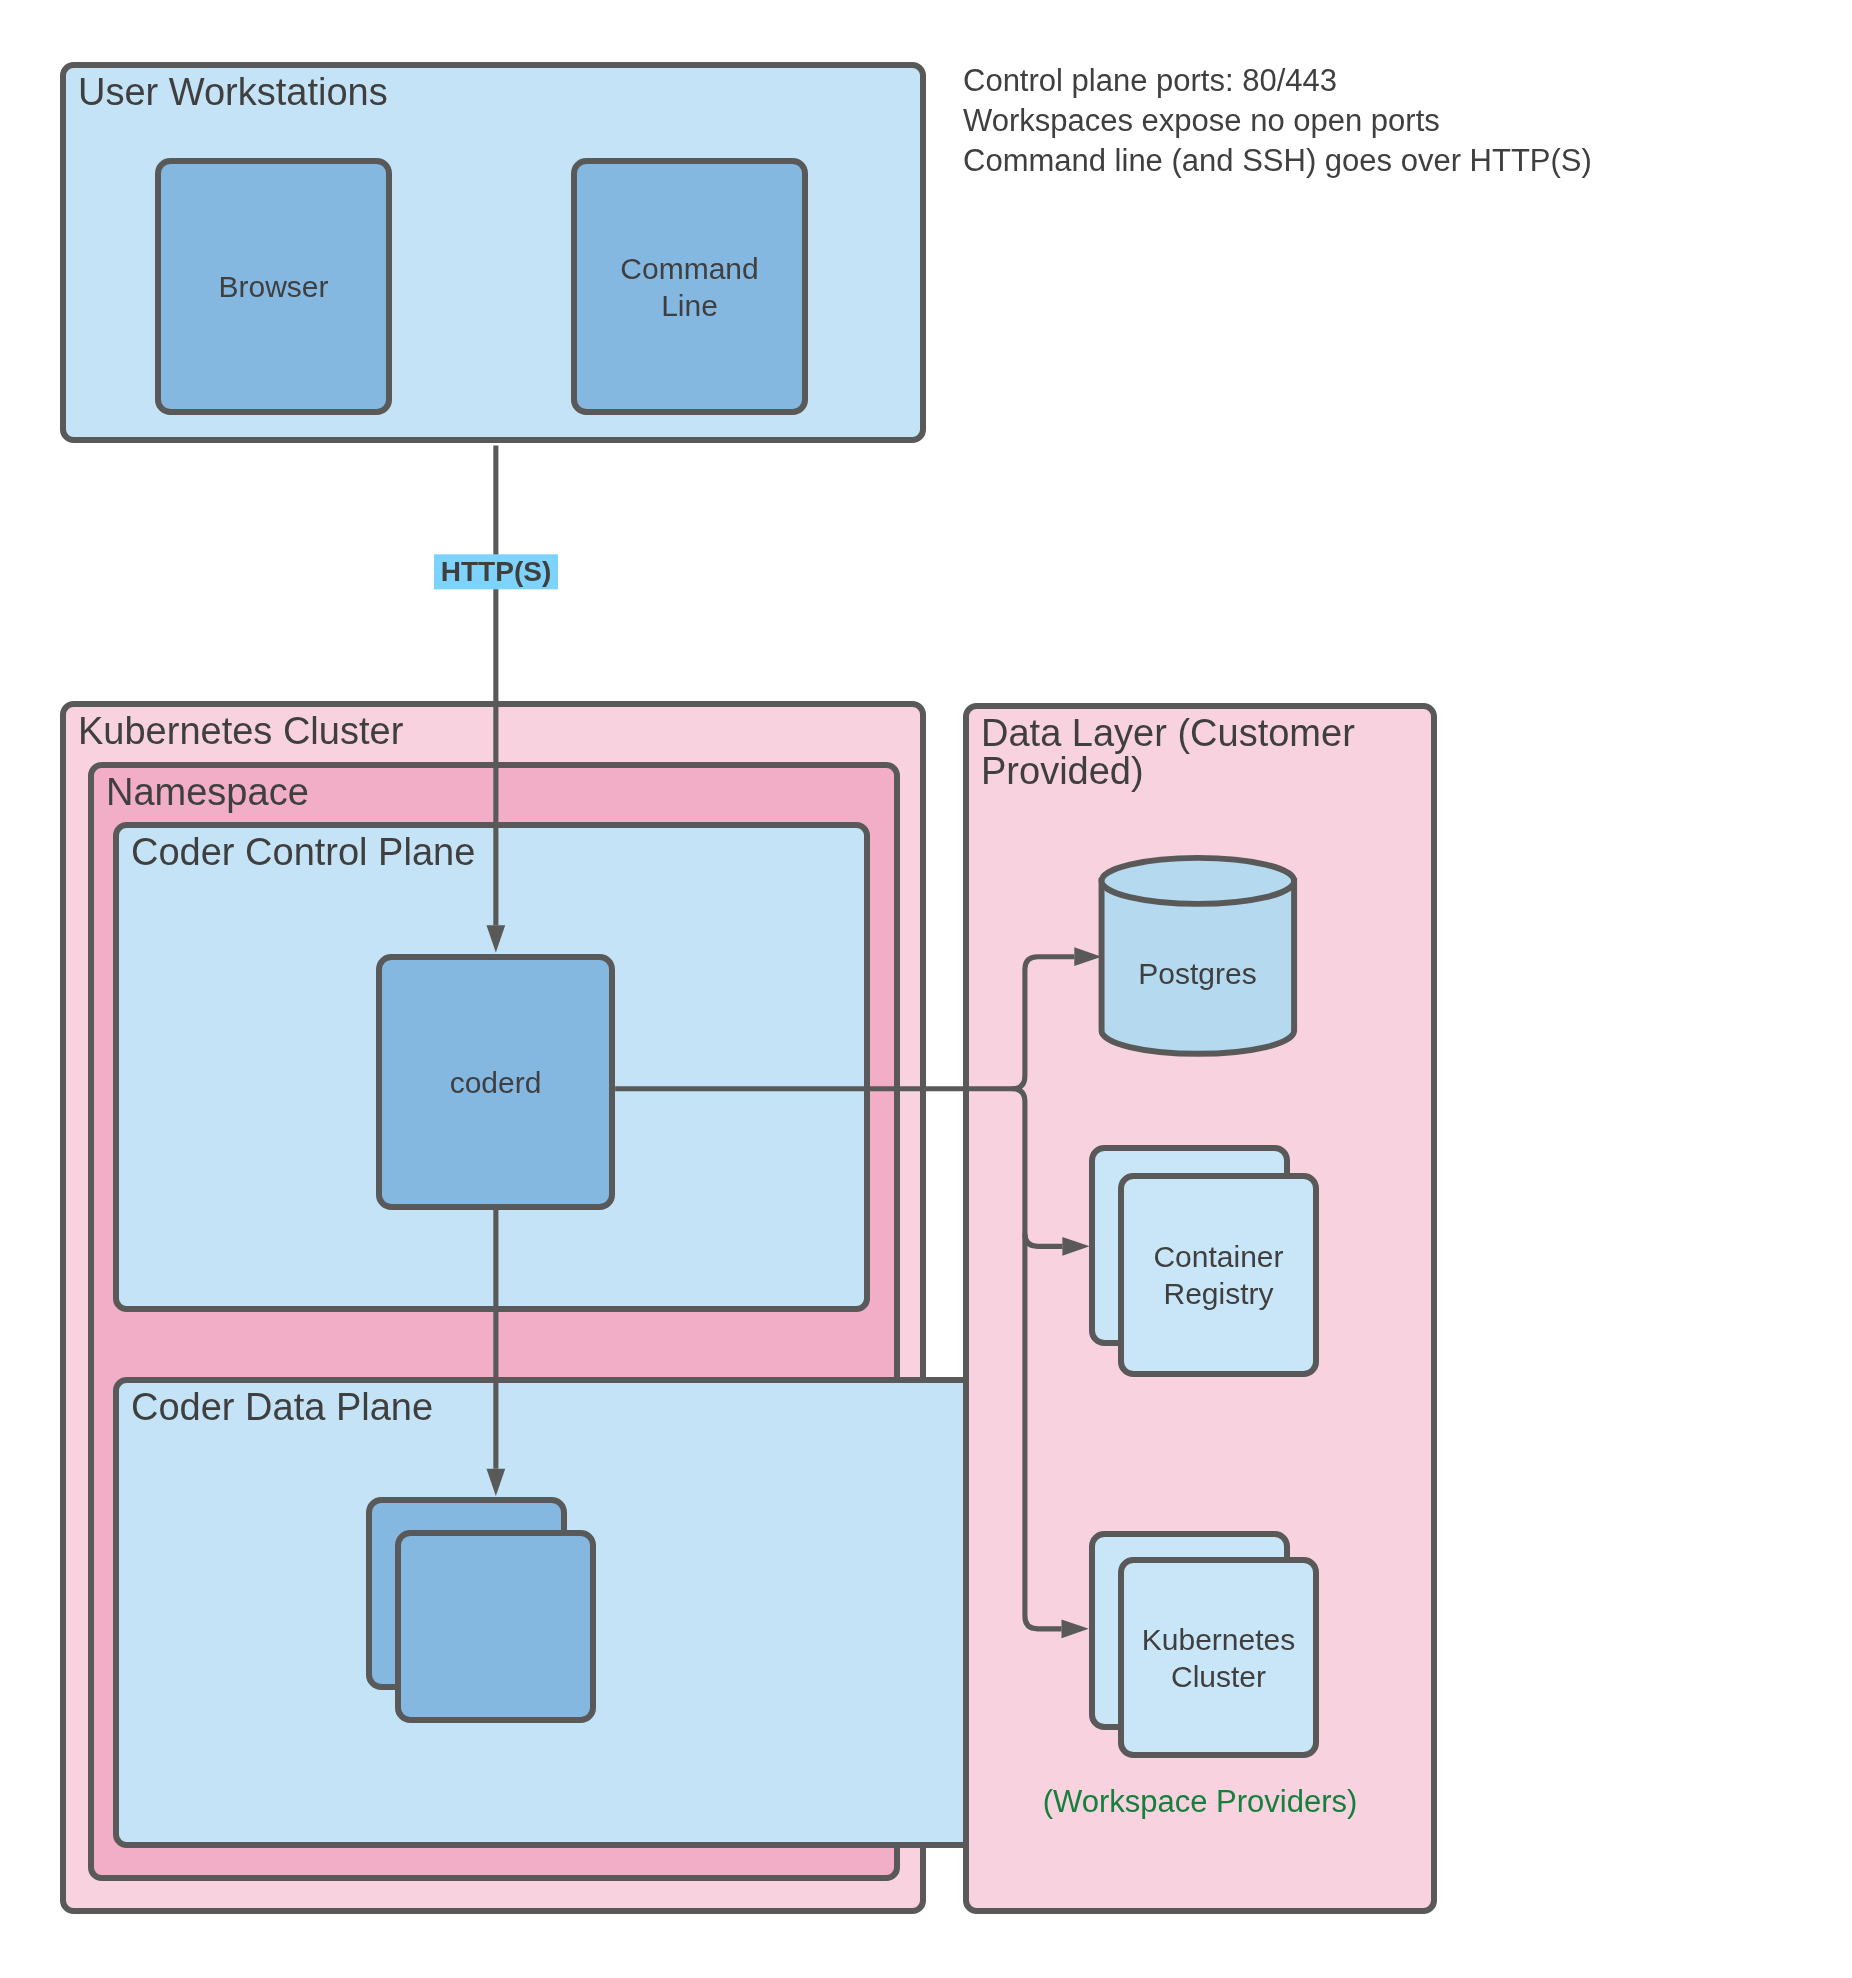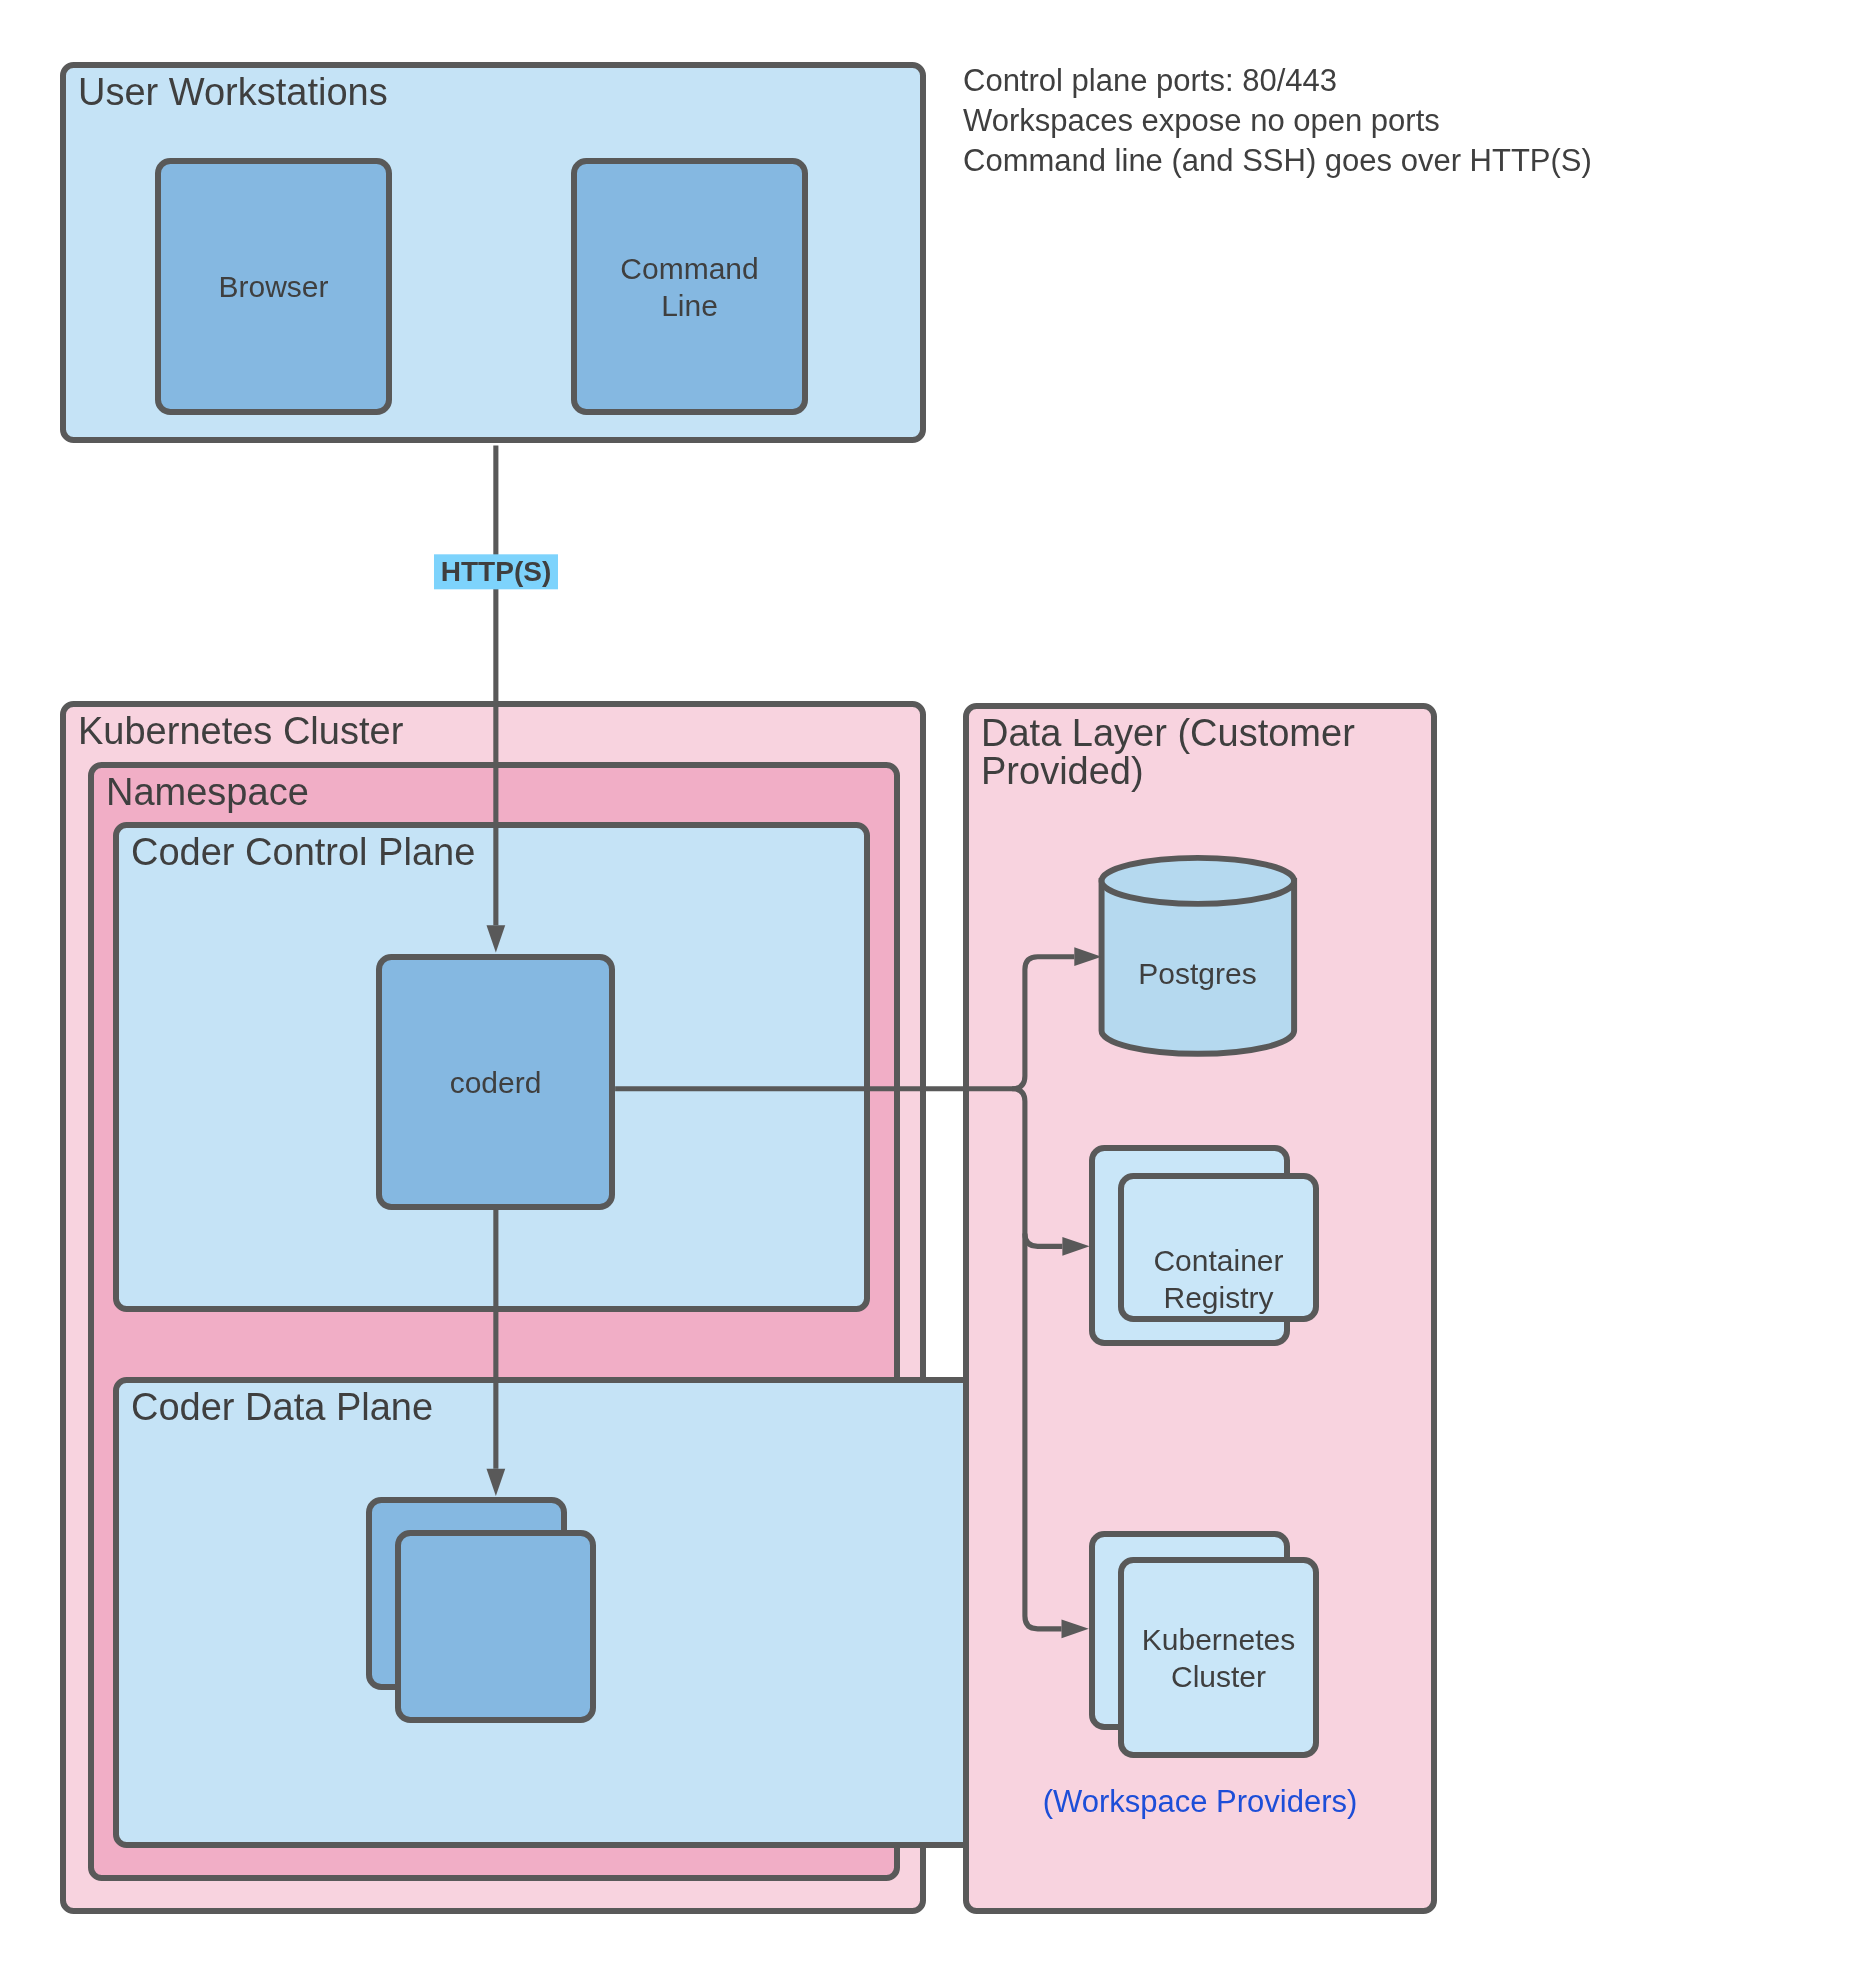--- a/index.html
+++ b/index.html
@@ -51,21 +51,21 @@
     position:absolute;left:0;top:0;width:1853px;height:1979px;
     z-index:20;pointer-events:none;
   }
   .floating-label{
     position:absolute;z-index:25;
     font-size:30px;line-height:37px;color:#3f3f3f;
     text-align:center;
   }
   .caption{
     position:absolute;left:963px;top:1784px;width:474px;
-    text-align:center;font-size:31px;color:#1d4ed8;z-index:25;
+    text-align:center;font-size:31px;color:#15803d;z-index:25;
   }
   .wrap-520{width:417px;}
 </style>
 </head>
 <body>
 
 <div class="canvas">
 
   <div class="panel panel-blue" style="left:60px;top:62px;width:866px;height:381px;">
     <div class="panel-label">User Workstations</div>
@@ -95,21 +95,21 @@
   </div>
 
   <div class="node" style="left:366px;top:1497px;width:201px;height:193px;"></div>
   <div class="node" style="left:395px;top:1530px;width:201px;height:193px;"></div>
 
   <div class="panel panel-pink" style="left:963px;top:703px;width:474px;height:1211px;">
     <div class="panel-label wrap-520">Data Layer (Customer Provided)</div>
   </div>
 
   <div class="node stack" style="left:1089px;top:1145px;width:201px;height:201px;"></div>
-  <div class="node stack" style="left:1118px;top:1173px;width:201px;height:149px;align-items:flex-end;">
+  <div class="node stack" style="left:1118px;top:1173px;width:201px;height:204px;">
     <span style="width:179px;">Container Registry</span>
   </div>
 
   <div class="node stack" style="left:1089px;top:1531px;width:201px;height:199px;"></div>
   <div class="node stack" style="left:1118px;top:1557px;width:201px;height:201px;">
     <span style="width:179px;">Kubernetes Cluster</span>
   </div>
 
   <svg class="overlay" viewBox="0 0 2175 2323">
 

